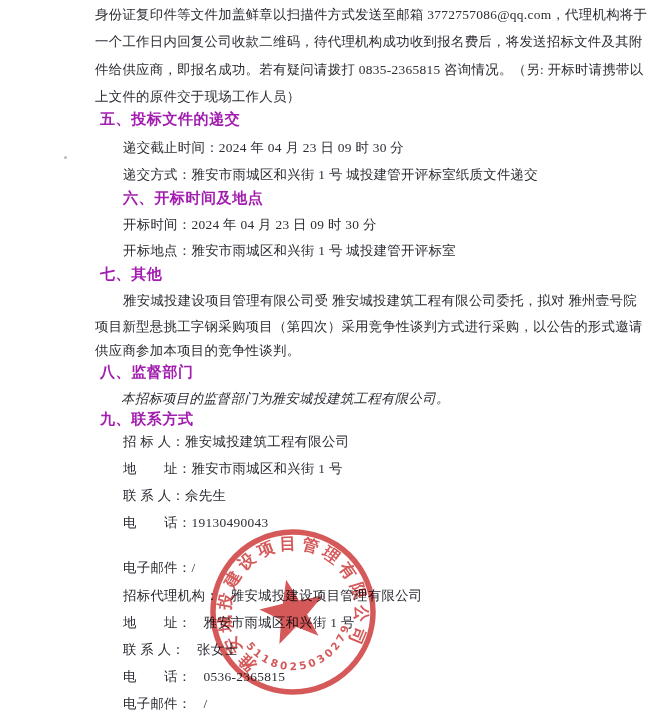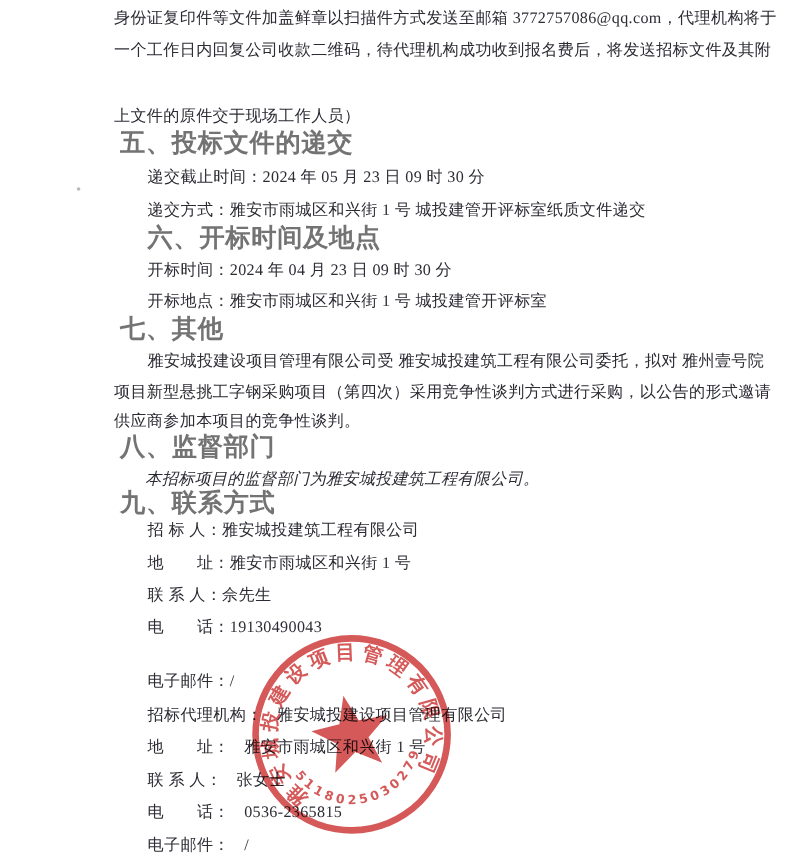--- a/index.html
+++ b/index.html
@@ -18,24 +18,24 @@
   }
   .line {
     position: absolute;
     white-space: nowrap;
     font-size: 13.4px;
     letter-spacing: 0.3px;
     line-height: 18px;
     height: 18px;
   }
   .heading {
-    font-size: 21px;
+    font-size: 15px;
     font-weight: bold;
     letter-spacing: 0.6px;
-    color: #737373;
+    color: #a21caf;
   }
   .lbl { white-space: pre; }
   .val { white-space: pre; }
   .agency-row .val { padding-left: 12px; }
   .artifact-dot {
     position: absolute;
     width: 3px;
     height: 3px;
     border-radius: 50%;
     background: #9a9aa2;
@@ -73,24 +73,25 @@
     font-family: "DejaVu Sans", sans-serif;
   }
 </style>
 </head>
 <body>
 
 <div class="page">
 
   <div class="line" style="top:6px;   left:95px;">身份证复印件等文件加盖鲜章以扫描件方式发送至邮箱 3772757086@qq.com，代理机构将于</div>
   <div class="line" style="top:33px;  left:95px;">一个工作日内回复公司收款二维码，待代理机构成功收到报名费后，将发送招标文件及其附</div>
+  <div class="line" style="top:61px;  left:95px;">件给供应商，即报名成功。若有疑问请拨打 0835-2365815 咨询情况。（另: 开标时请携带以</div>
   <div class="line" style="top:88px;  left:95px;">上文件的原件交于现场工作人员）</div>
 
   <div class="line heading" style="top:110px; left:100px;">五、投标文件的递交</div>
-  <div class="line" style="top:139px; left:123px;">递交截止时间：2024 年 05 月 23 日  09 时 30 分</div>
+  <div class="line" style="top:139px; left:123px;">递交截止时间：2024 年 04 月 23 日  09 时 30 分</div>
   <div class="line" style="top:166px; left:123px;">递交方式：雅安市雨城区和兴街 1 号  城投建管开评标室纸质文件递交</div>
 
   <div class="artifact-dot" style="left:64px; top:156px;"></div>
 
   <div class="line heading" style="top:189px; left:100px;margin-left:23px;">六、开标时间及地点</div>
   <div class="line" style="top:216px; left:123px;">开标时间：2024 年 04 月 23 日  09 时 30 分</div>
   <div class="line" style="top:242px; left:123px;">开标地点：雅安市雨城区和兴街 1 号  城投建管开评标室</div>
 
   <div class="line heading" style="top:265px; left:100px;">七、其他</div>
   <div class="line" style="top:292px; left:123px;">雅安城投建设项目管理有限公司受 雅安城投建筑工程有限公司委托，拟对 雅州壹号院</div>

